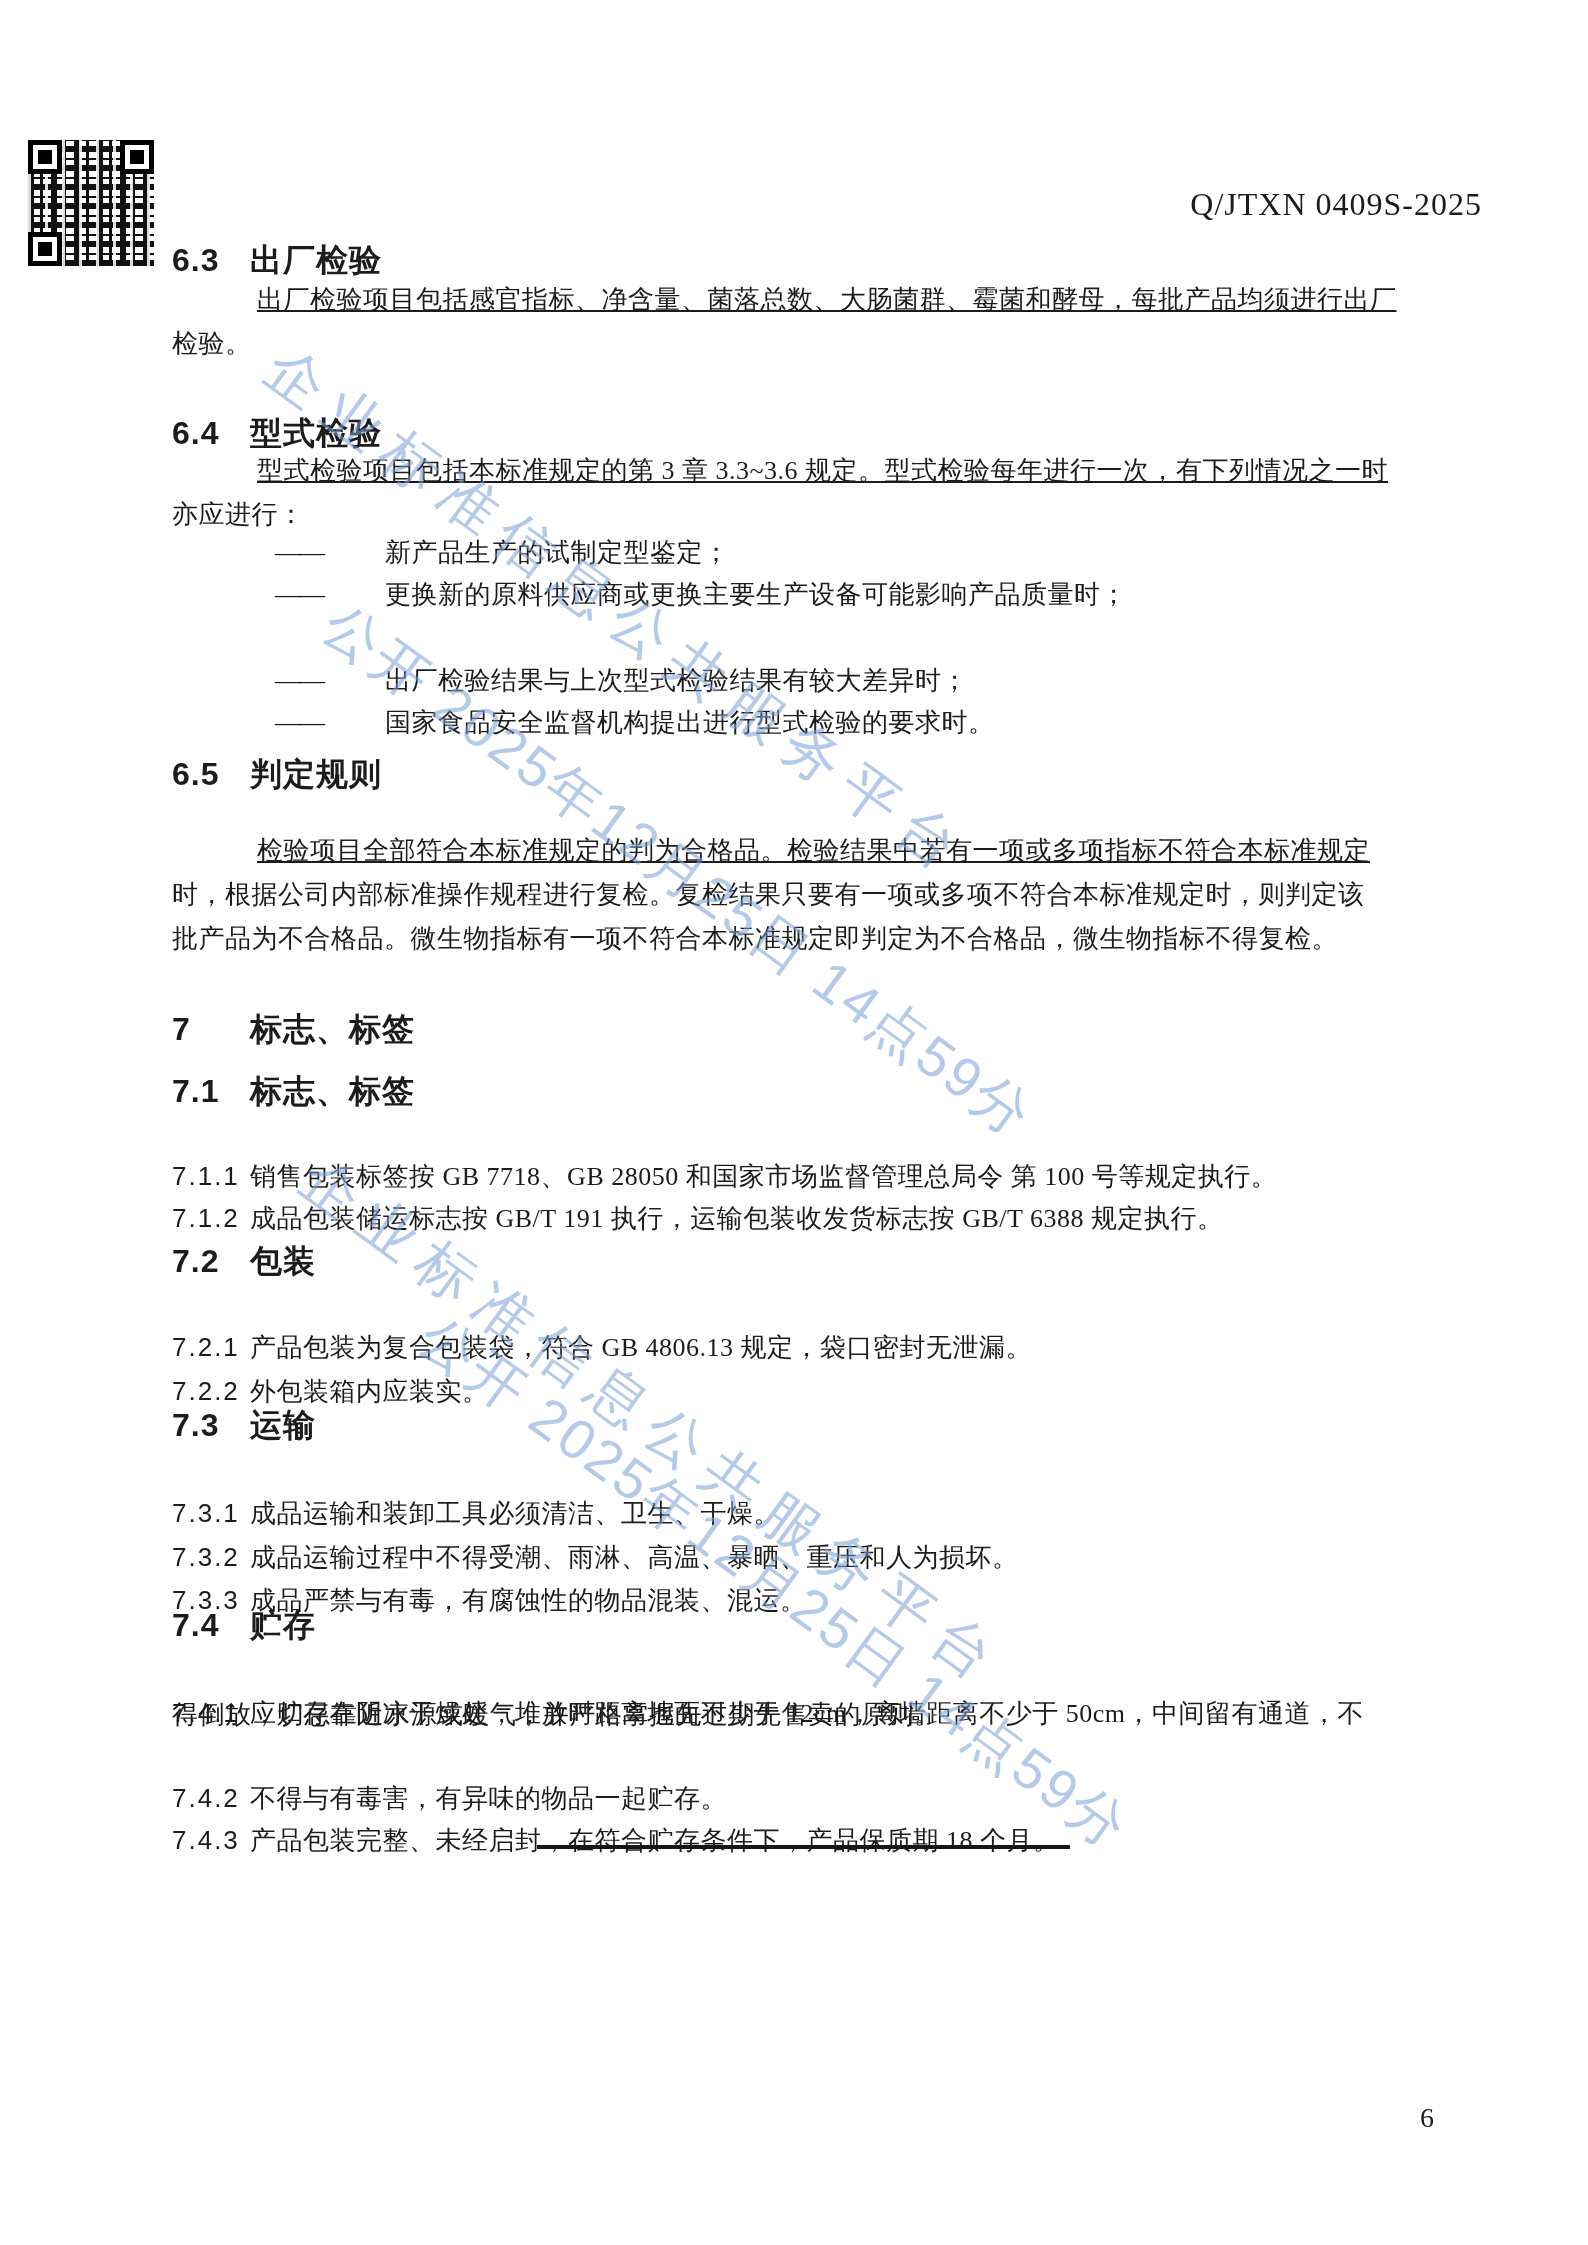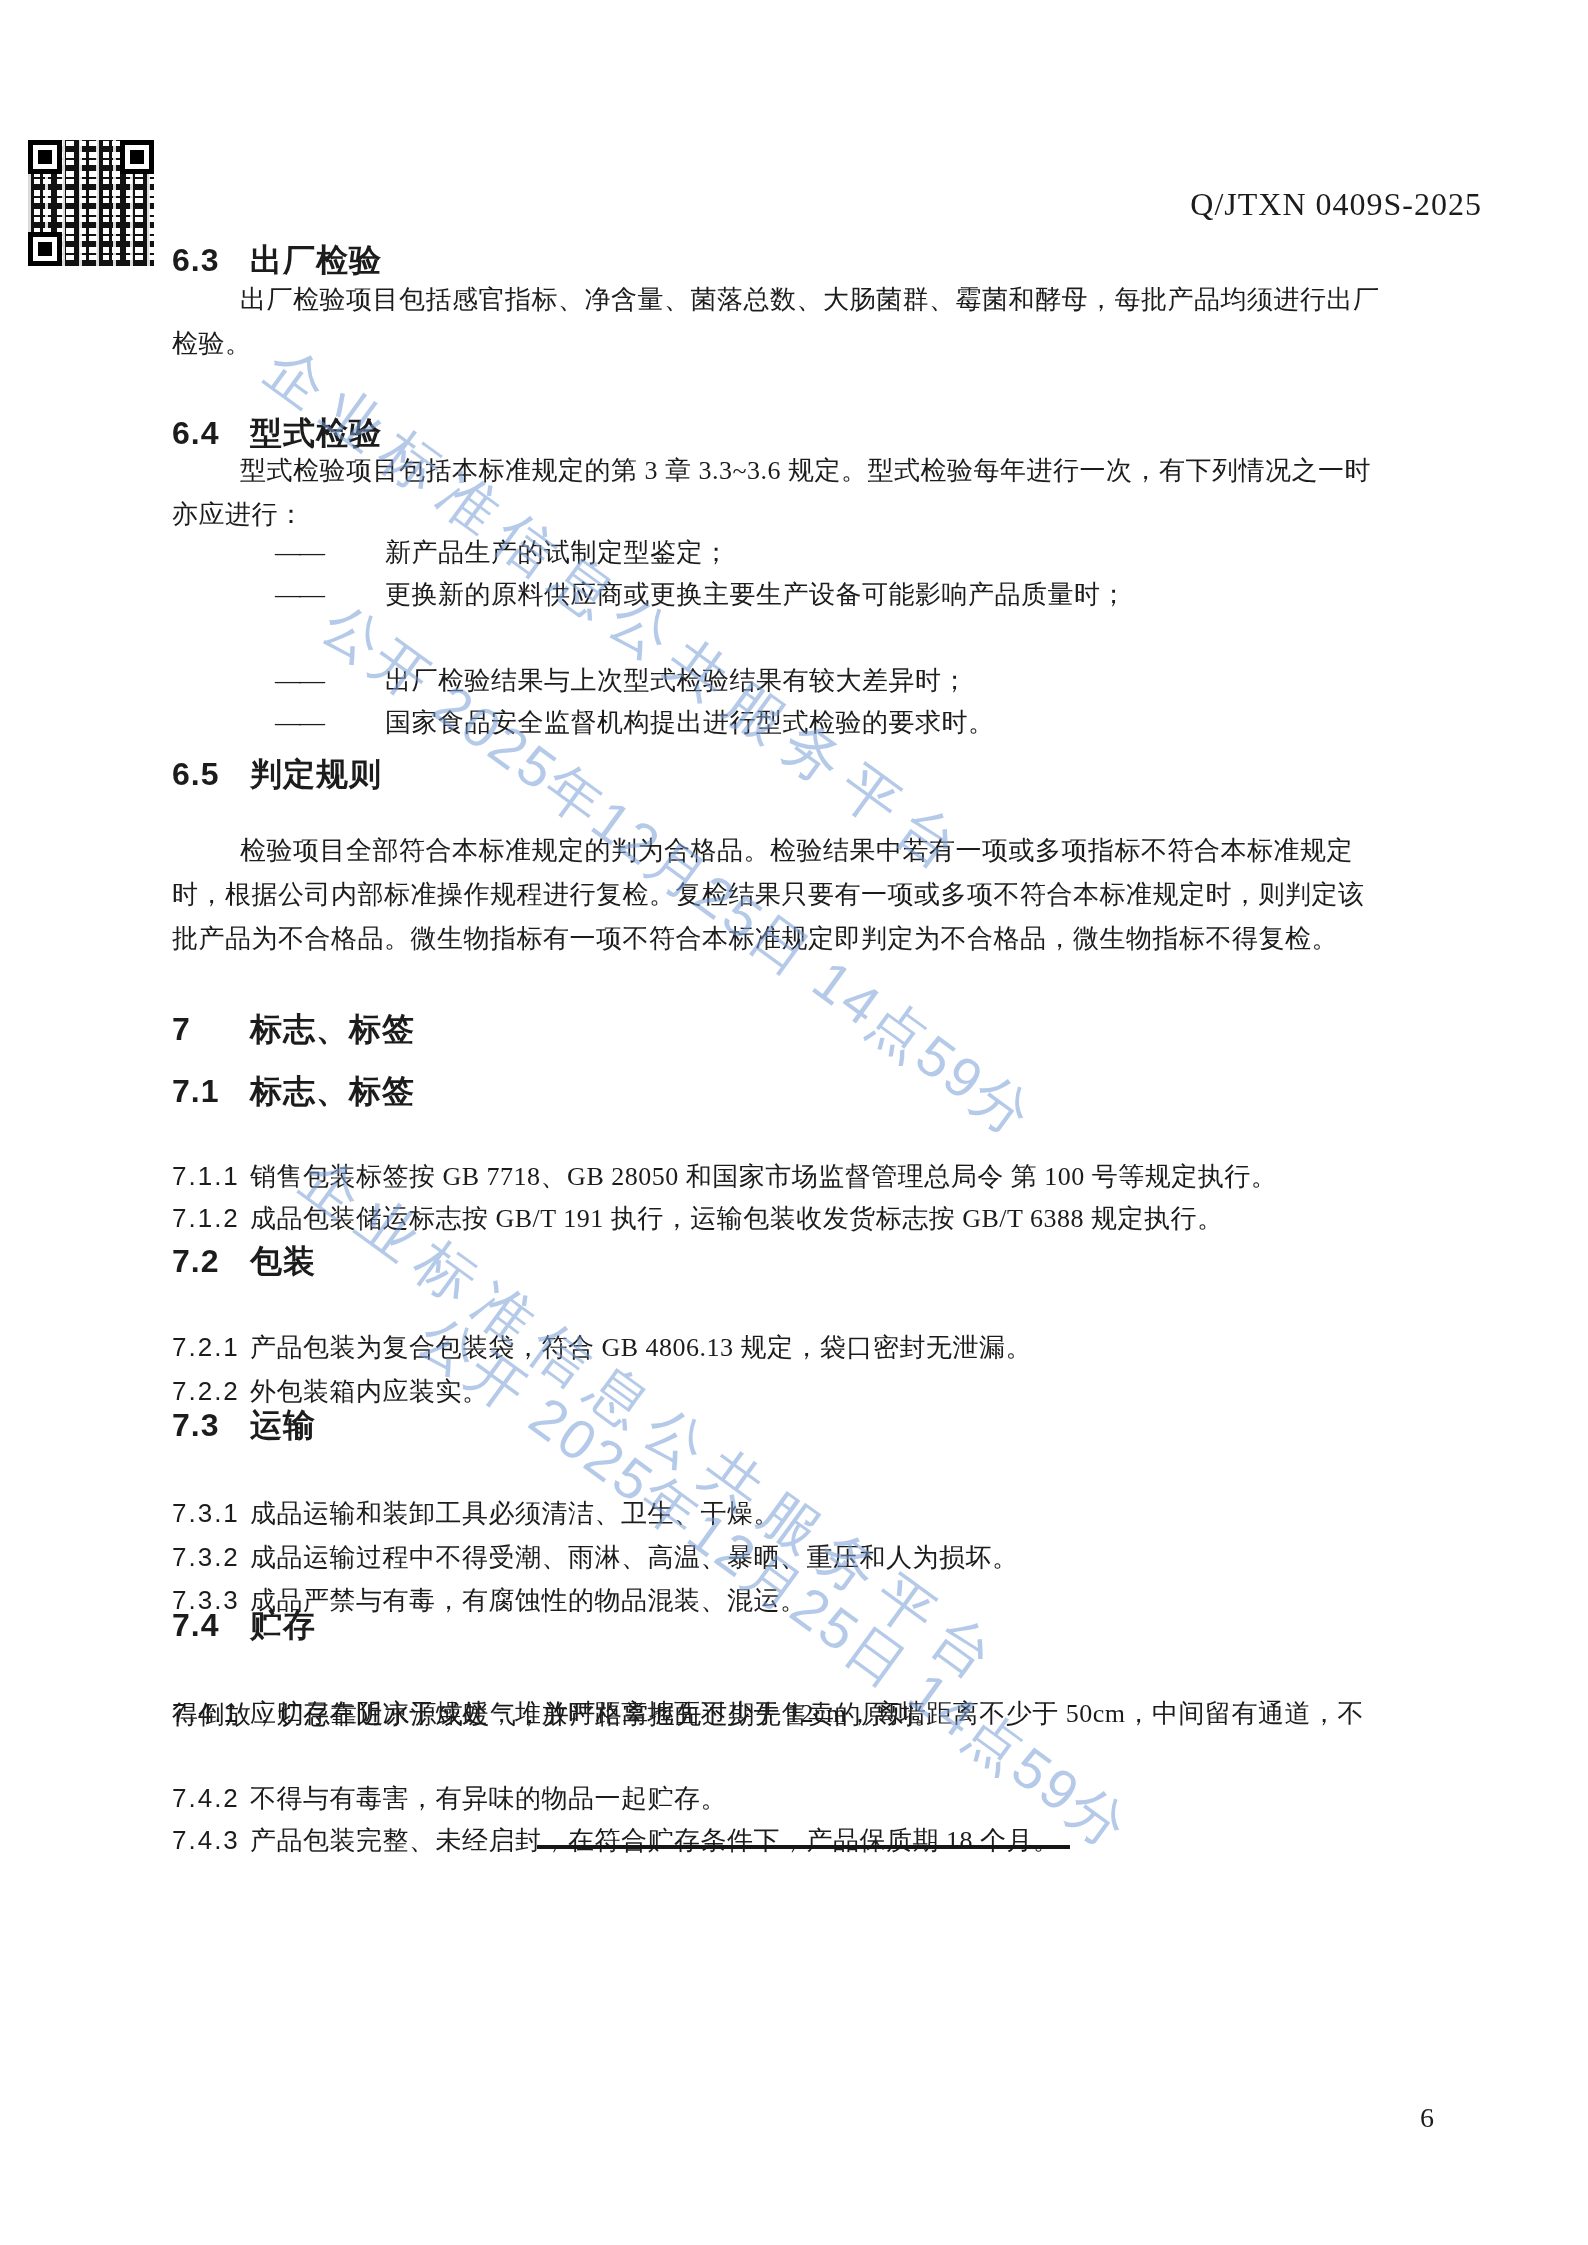--- a/index.html
+++ b/index.html
@@ -8,21 +8,21 @@
     width:1588px;height:2245px;
     background:#ffffff;
     margin:0 auto;
     overflow:hidden;
     font-family:"Liberation Serif","DejaVu Serif",serif;
     color:#1c1c1c;
     padding-left:44px;
   }
   .row{position:absolute;left:172px;white-space:nowrap;font-size:26px;line-height:32px;}
   .body{font-family:"Liberation Serif","DejaVu Serif",serif;letter-spacing:0.5px;}
-  .indent{left:240px;}
+  .indent{left:257px;text-decoration:underline;}
   .heading{font-family:"Liberation Sans","DejaVu Sans",sans-serif;font-weight:bold;font-size:32px;letter-spacing:1px;}
   .h-num{display:inline-block;min-width:78px;}
   .c-num{display:inline-block;width:78px;font-family:"Liberation Sans","DejaVu Sans",sans-serif;letter-spacing:2px;margin-top:42px;}
   .list-row{left:247px;margin-left:28px;}
   .dash{display:inline-block;width:110px;letter-spacing:-2px;}
   .doc-header{position:absolute;top:186px;right:150px;font-size:32px;letter-spacing:1px;}
   .page-num{position:absolute;top:2102px;left:1420px;font-size:28px;}
   .end-rule{position:absolute;top:1845px;left:537px;width:533px;height:4px;background:#161616;}
   
   .qr{

